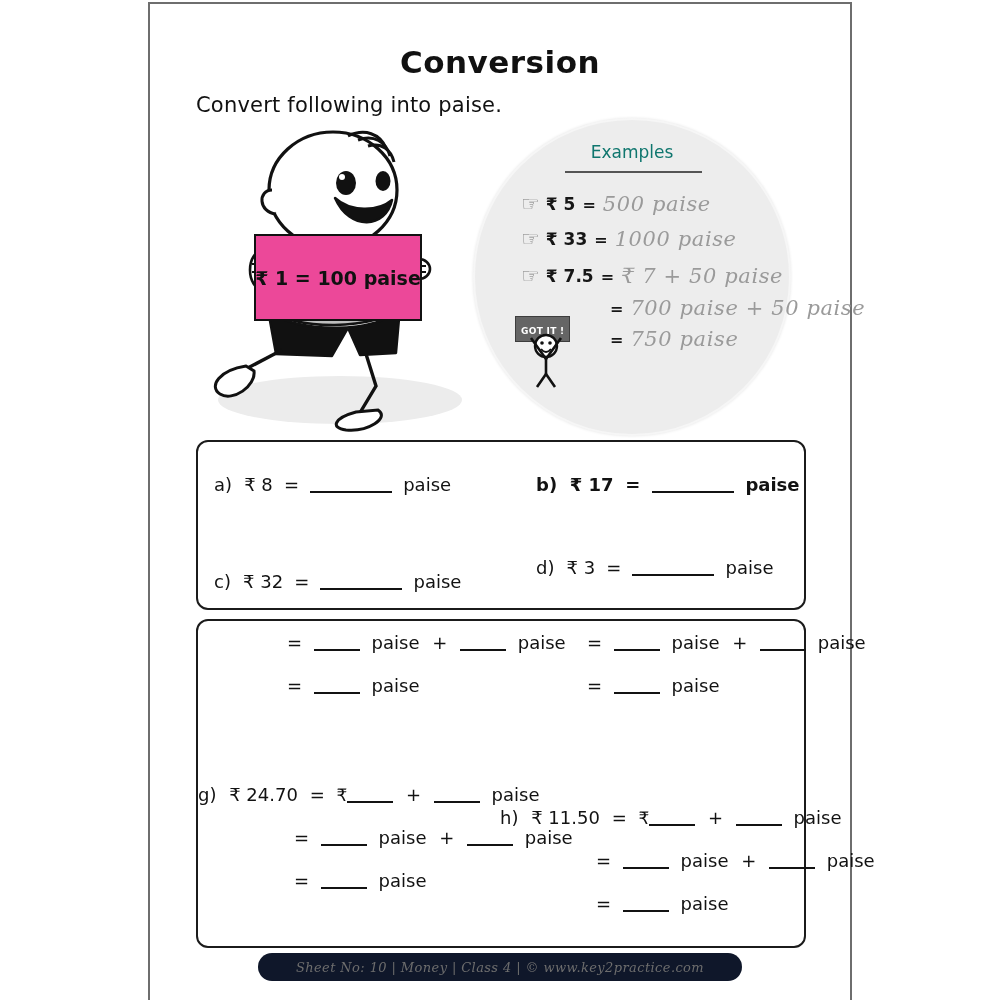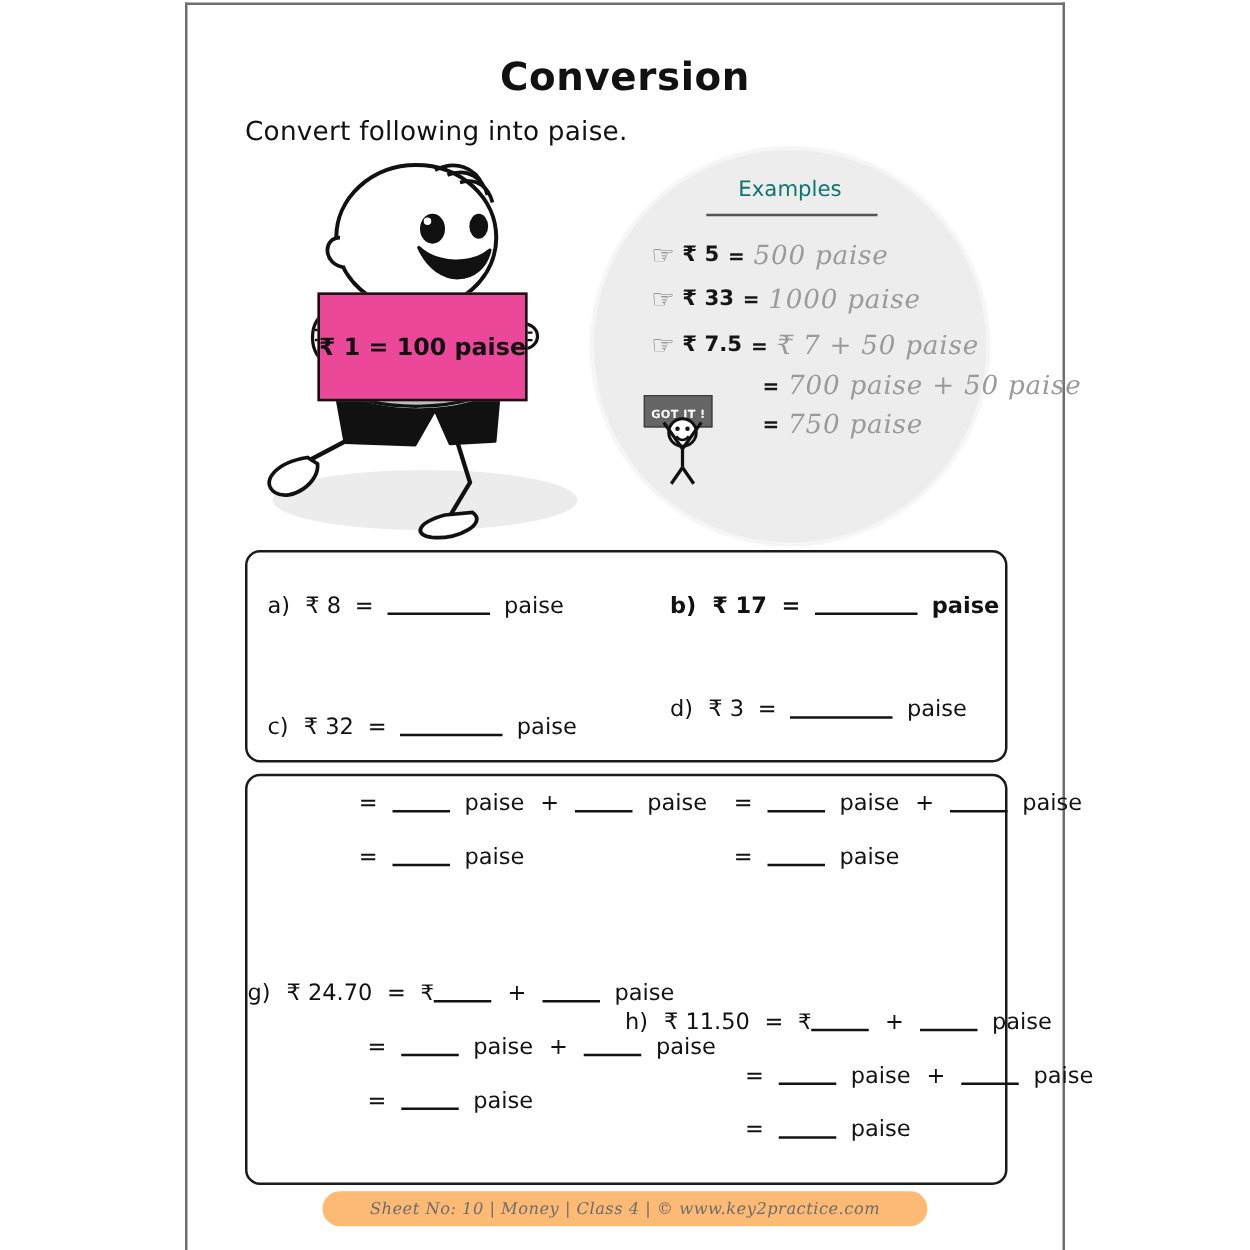--- a/index.html
+++ b/index.html
@@ -250,21 +250,21 @@
   .q-line.indent { padding-left: 78px; }
   .q-line.indent-wide { padding-left: 90px; }
 
   
   #footer-bar {
     position: absolute;
     left: 258px;
     top: 953px;
     width: 484px;
     height: 28px;
-    background: #fdba74;
+    background: #0f172a;
     border-radius: 14px;
     display: flex;
     align-items: center;
     justify-content: center;
   }
   #footer-bar span {
     font-family: "DejaVu Serif", serif;
     font-style: italic;
     font-size: 13px;
     color: #6d6d6d;

